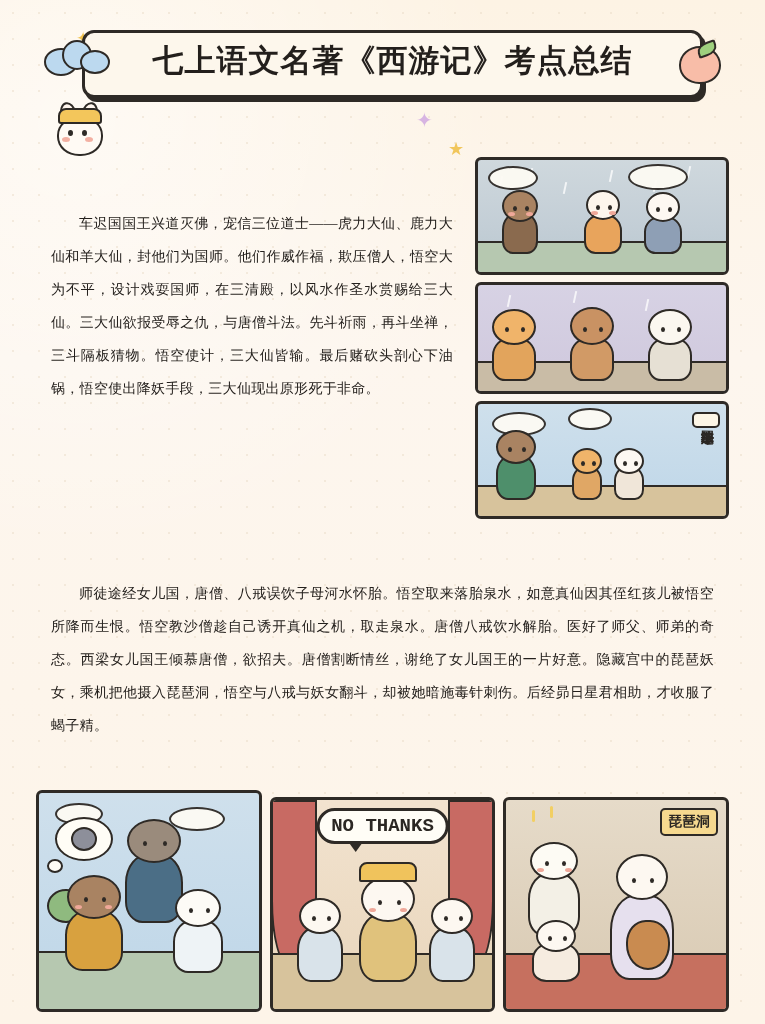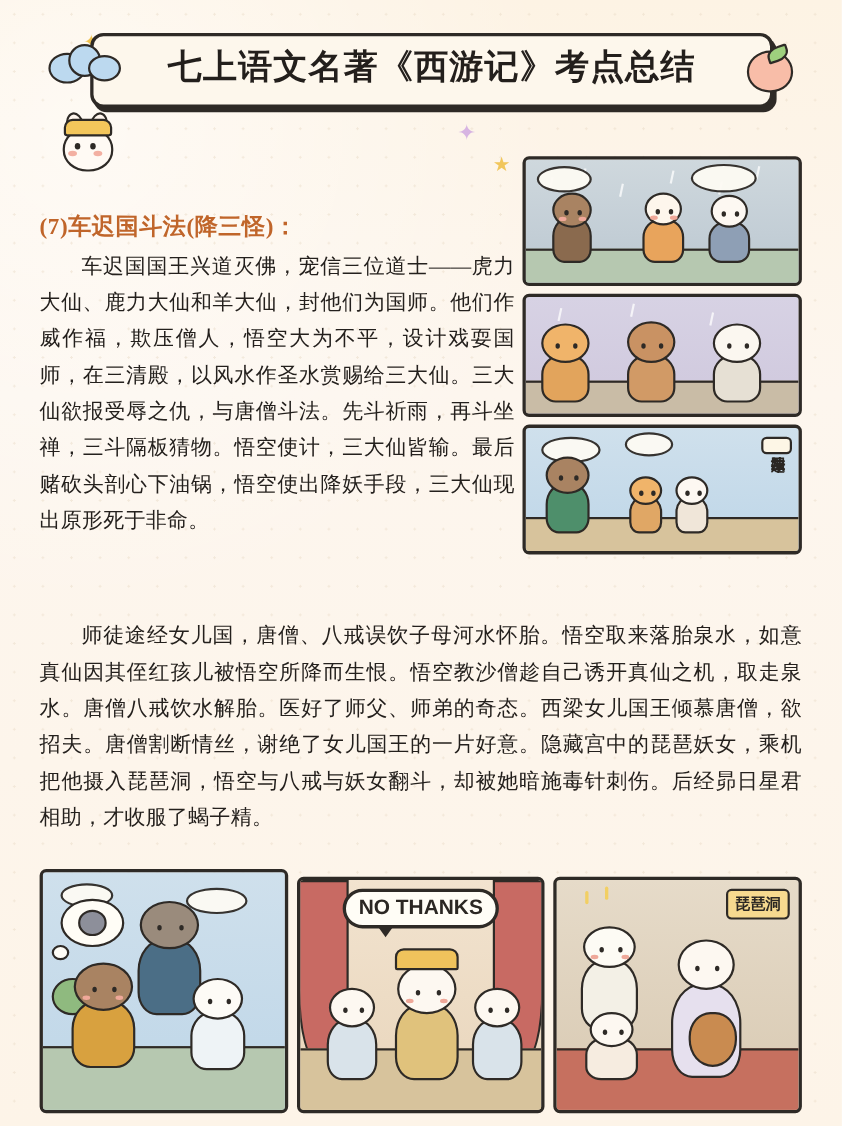--- a/index.html
+++ b/index.html
@@ -218,26 +218,26 @@
   }
   .sub-title {
     font-size: 21px;
     font-weight: bold;
     color: #c0652a;
     font-family: "Liberation Serif", serif;
     letter-spacing: 0.5px;
     margin: 0 0 6px 0;
   }
   .para {
-    font-size: 19px;
+    font-size: 14px;
     line-height: 33px;
     color: #24201d;
     font-family: "Liberation Serif", serif;
     text-align: justify;
-    margin: 0;
+    margin: 15px;
     text-indent: 2em;
     letter-spacing: 0.3px;
   }
 
   .left-col {
     width: 432px;
   }
   .comic-col {
     position: absolute;
     right: 0;
@@ -252,21 +252,21 @@
     position: relative;
     overflow: hidden;
     box-sizing: border-box;
     background: #dfeaf2;
   }
   .panel + .panel { margin-top: 7px; }
 
   .p-sky-grey { background: linear-gradient(180deg,#cfd8dd 0%, #c3ced6 60%, #b9c7cf 100%); }
   .p-sky-lilac { background: linear-gradient(180deg,#d7d2e4 0%, #cfc8dd 100%); }
   .p-sky-blue { background: linear-gradient(180deg,#cfe0ec 0%, #bed6e8 100%); }
-  .p-room { background: linear-gradient(180deg,#f2e3cf 0%, #e8d5bb 100%); }
+  .p-room { background: linear-gradient(180deg,#f2e3cf 0%, #e8d5bb 100%); font-family: Liberation Mono, monospace; }
   .p-cave { background: linear-gradient(180deg,#e6dbc9 0%, #d8c9b2 100%); }
   .ground {
     position: absolute;
     left: 0; right: 0; bottom: 0;
     height: 26%;
     background: #b6c8b0;
     border-top: 2.5px solid #2e2a26;
   }
   .ground.sand { background: #d7c39c; }
   .ground.stone { background: #c9bca6; }
@@ -438,21 +438,20 @@
       <div class="blush r"></div>
     </div>
     <div class="sparkle k1">✦</div>
     <div class="sparkle k2">★</div>
   </div>
 
   <div class="content">
 
     <div class="block-7">
       <div class="left-col">
-        <div class="sub-title">(7)车迟国斗法(降三怪)：</div>
         <p class="para">车迟国国王兴道灭佛，宠信三位道士——虎力大仙、鹿力大仙和羊大仙，封他们为国师。他们作威作福，欺压僧人，悟空大为不平，设计戏耍国师，在三清殿，以风水作圣水赏赐给三大仙。三大仙欲报受辱之仇，与唐僧斗法。先斗祈雨，再斗坐禅，三斗隔板猜物。悟空使计，三大仙皆输。最后赌砍头剖心下油锅，悟空使出降妖手段，三大仙现出原形死于非命。</p>
       </div>
 
       <div class="comic-col">
 
         <div class="panel p-sky-grey" style="height:118px">
           <div class="rainline" style="left:22px;top:16px"></div>
           <div class="rainline" style="left:52px;top:8px"></div>
           <div class="rainline" style="left:86px;top:22px"></div>
           <div class="rainline" style="left:132px;top:10px"></div>

